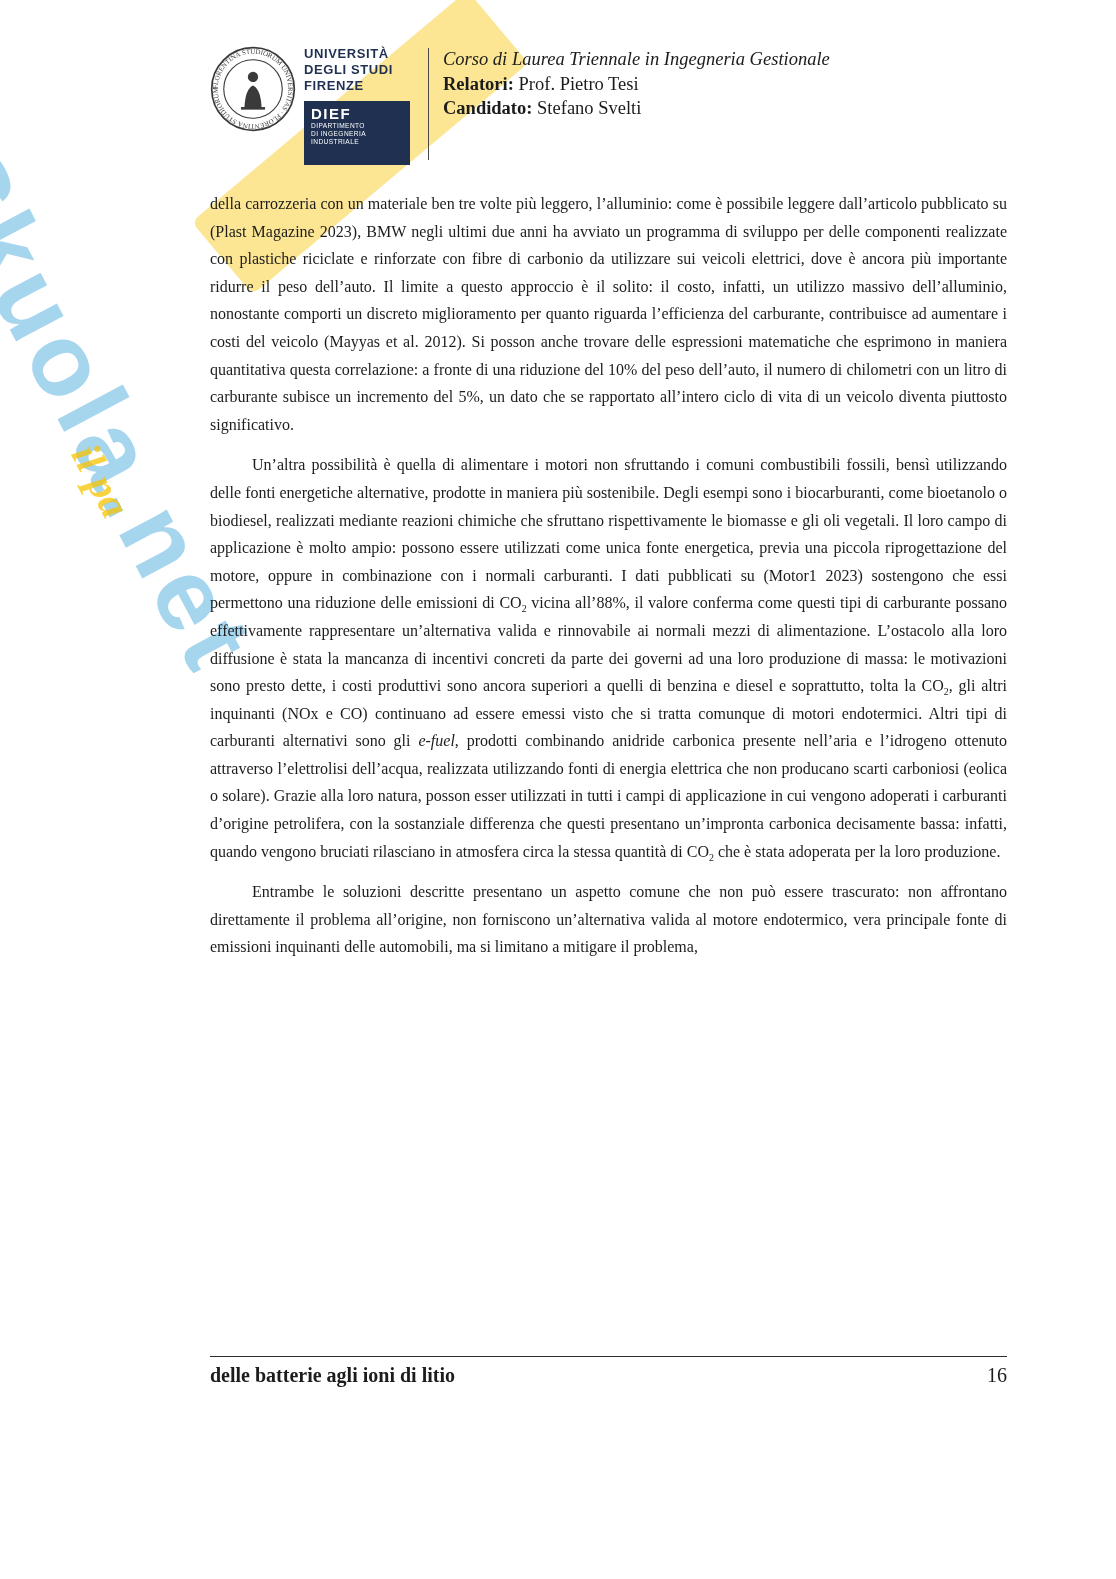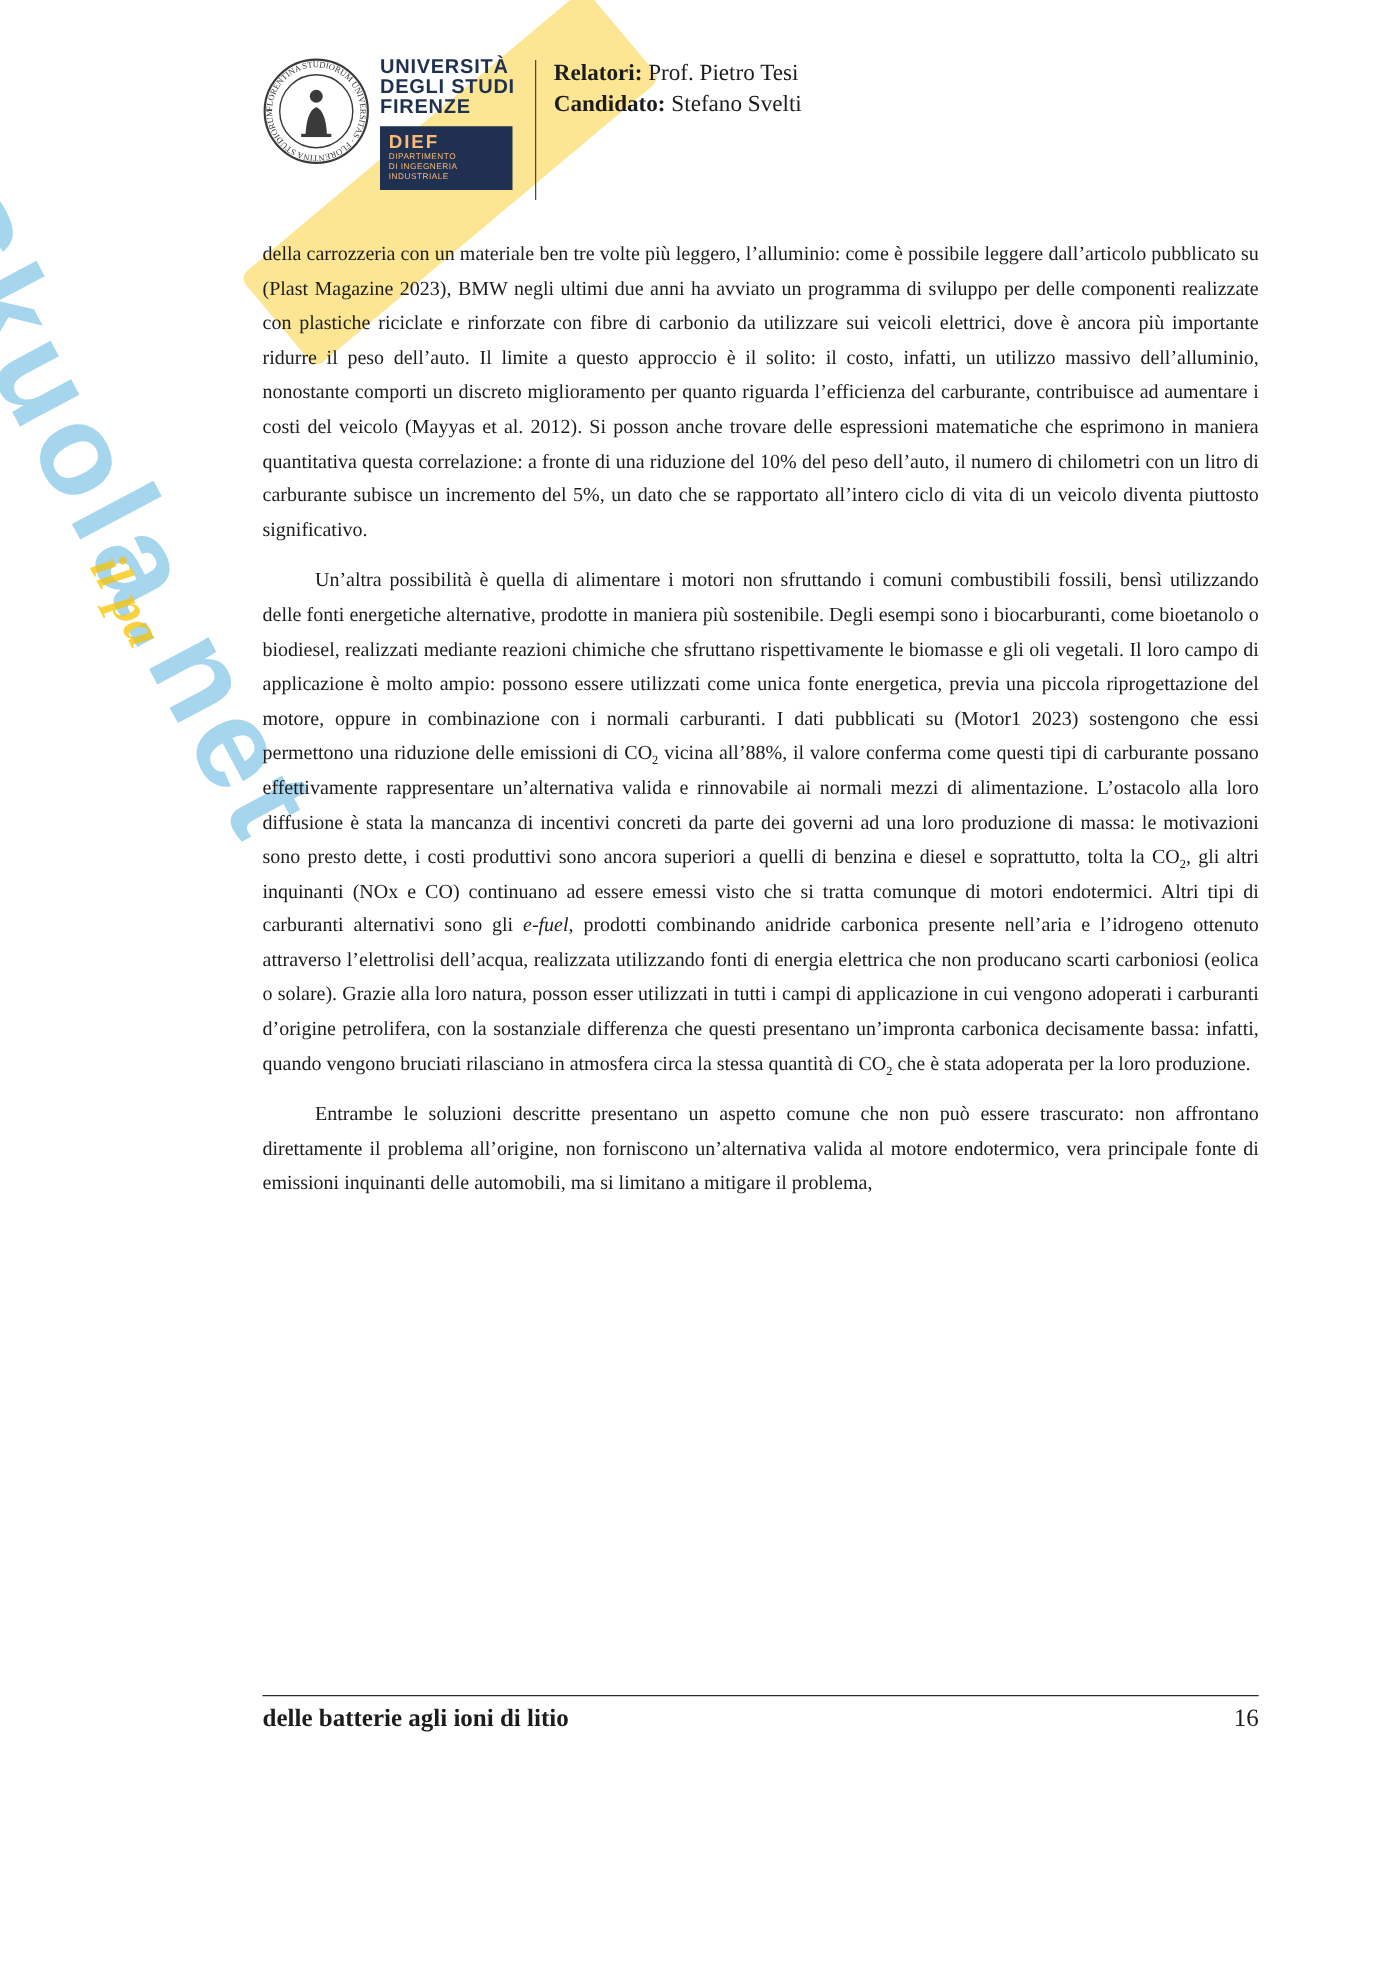--- a/index.html
+++ b/index.html
@@ -49,26 +49,26 @@
     z-index:1;
     white-space:nowrap;
   }
 
   
   .header { position:absolute; left:210px; top:46px; display:flex; align-items:flex-start; z-index:2; }
   .seal { width:86px; height:86px; flex:0 0 auto; }
   .logo-text-block { margin-left:8px; width:110px; }
   .univ-line {
     font-family:"Liberation Sans", sans-serif;
-    font-weight:bold; font-size:16px; line-height:16px;
+    font-weight:bold; font-size:13px; line-height:16px;
     letter-spacing:0.6px; color:var(--navy,#1f3050);
   }
   .dief-box {
-    margin-top:7px; background:var(--navy,#1f3050); color:#fdba74;
-    padding:4px 7px 5px 7px; width:92px;
+    margin-top:7px; background:var(--navy,#1f3050); color:#ffffff;
+    padding:4px 7px 18px 7px; width:92px;
   }
   .dief-acronym {
     font-family:"Liberation Sans", sans-serif;
     font-weight:bold; font-size:15px; letter-spacing:1.5px; line-height:17px;
   }
   .dief-line {
     font-family:"Liberation Sans", sans-serif;
     font-size:6.6px; line-height:8.2px; letter-spacing:0.4px;
   }
   .header-divider { width:1px; background:#4a4a4a; height:112px; margin:2px 14px 0 14px; }
@@ -132,20 +132,21 @@
       <div class="univ-line">FIRENZE</div>
       <div class="dief-box">
         <div class="dief-acronym">DIEF</div>
         <div class="dief-line">DIPARTIMENTO</div>
         <div class="dief-line">DI INGEGNERIA</div>
         <div class="dief-line">INDUSTRIALE</div>
       </div>
     </div>
     <div class="header-divider"></div>
     <div class="header-text">
+      <div class="h-course">Corso di Laurea Triennale in Ingegneria Gestionale</div>
       <div><span class="bold">Relatori:</span><span> Prof. Pietro Tesi</span></div>
       <div><span class="bold">Candidato:</span><span> Stefano Svelti</span></div>
     </div>
   </div>
 
   <div class="body-text">
       <p class="para">della carrozzeria con un materiale ben tre volte più leggero, l’alluminio: come è possibile leggere dall’articolo pubblicato su (Plast Magazine 2023), BMW negli ultimi due anni ha avviato un programma di sviluppo per delle componenti realizzate con plastiche riciclate e rinforzate con fibre di carbonio da utilizzare sui veicoli elettrici, dove è ancora più importante ridurre il peso dell’auto. Il limite a questo approccio è il solito: il costo, infatti, un utilizzo massivo dell’alluminio, nonostante comporti un discreto miglioramento per quanto riguarda l’efficienza del carburante, contribuisce ad aumentare i costi del veicolo (Mayyas et al. 2012). Si posson anche trovare delle espressioni matematiche che esprimono in maniera quantitativa questa correlazione: a fronte di una riduzione del 10% del peso dell’auto, il numero di chilometri con un litro di carburante subisce un incremento del 5%, un dato che se rapportato all’intero ciclo di vita di un veicolo diventa piuttosto significativo.</p>
       <p class="para indent">Un’altra possibilità è quella di alimentare i motori non sfruttando i comuni combustibili fossili, bensì utilizzando delle fonti energetiche alternative, prodotte in maniera più sostenibile. Degli esempi sono i biocarburanti, come bioetanolo o biodiesel, realizzati mediante reazioni chimiche che sfruttano rispettivamente le biomasse e gli oli vegetali. Il loro campo di applicazione è molto ampio: possono essere utilizzati come unica fonte energetica, previa una piccola riprogettazione del motore, oppure in combinazione con i normali carburanti. I dati pubblicati su (Motor1 2023) sostengono che essi permettono una riduzione delle emissioni di CO<sub>2</sub> vicina all’88%, il valore conferma come questi tipi di carburante possano effettivamente rappresentare un’alternativa valida e rinnovabile ai normali mezzi di alimentazione. L’ostacolo alla loro diffusione è stata la mancanza di incentivi concreti da parte dei governi ad una loro produzione di massa: le motivazioni sono presto dette, i costi produttivi sono ancora superiori a quelli di benzina e diesel e soprattutto, tolta la CO<sub>2</sub>, gli altri inquinanti (NOx e CO) continuano ad essere emessi visto che si tratta comunque di motori endotermici. Altri tipi di carburanti alternativi sono gli <em>e-fuel</em>, prodotti combinando anidride carbonica presente nell’aria e l’idrogeno ottenuto attraverso l’elettrolisi dell’acqua, realizzata utilizzando fonti di energia elettrica che non producano scarti carboniosi (eolica o solare). Grazie alla loro natura, posson esser utilizzati in tutti i campi di applicazione in cui vengono adoperati i carburanti d’origine petrolifera, con la sostanziale differenza che questi presentano un’impronta carbonica decisamente bassa: infatti, quando vengono bruciati rilasciano in atmosfera circa la stessa quantità di CO<sub>2</sub> che è stata adoperata per la loro produzione.</p>
       <p class="para indent">Entrambe le soluzioni descritte presentano un aspetto comune che non può essere trascurato: non affrontano direttamente il problema all’origine, non forniscono un’alternativa valida al motore endotermico, vera principale fonte di emissioni inquinanti delle automobili, ma si limitano a mitigare il problema,</p>
     </div>

